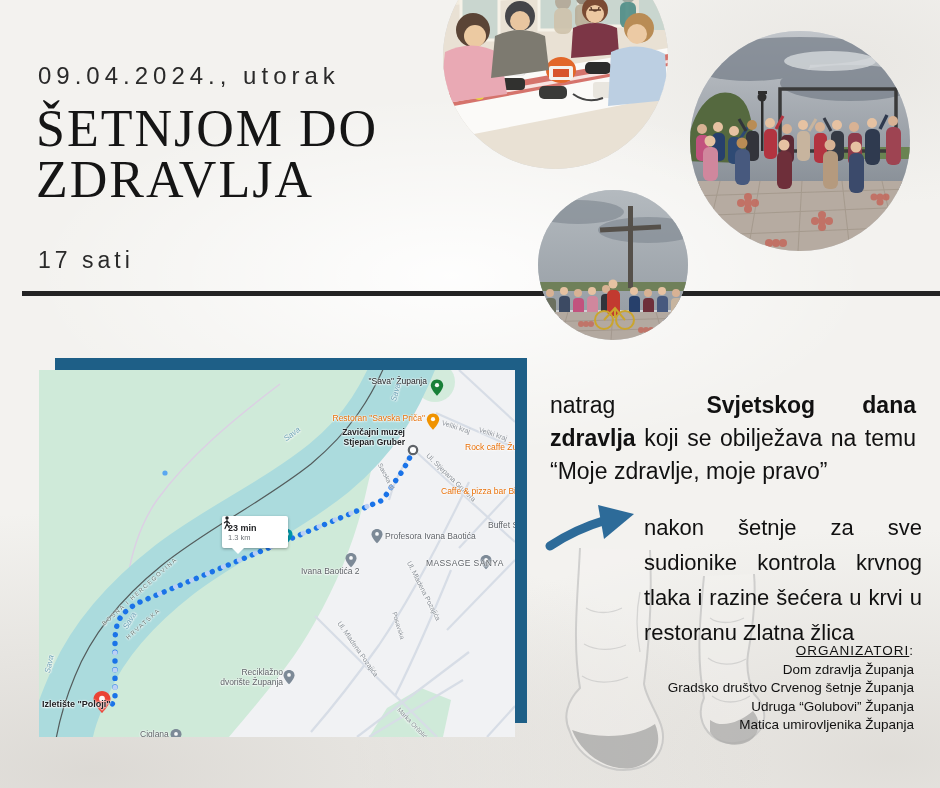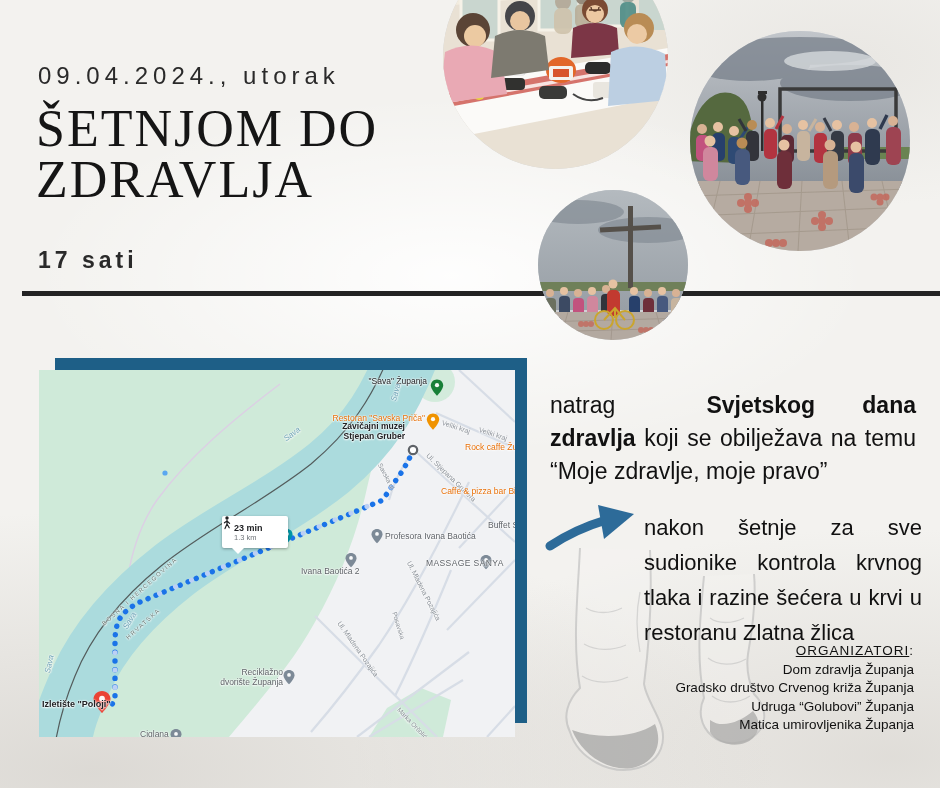--- a/index.html
+++ b/index.html
@@ -9,21 +9,21 @@
       radial-gradient(700px 300px at 48% 35%, rgba(255,255,255,.9), rgba(255,255,255,0) 60%),
       radial-gradient(1100px 420px at 10% 98%, rgba(205,201,195,.6), rgba(205,201,195,0) 62%),
       radial-gradient(900px 380px at 95% 96%, rgba(208,204,198,.55), rgba(208,204,198,0) 60%),
       radial-gradient(500px 240px at 90% 8%, rgba(214,210,204,.35), rgba(214,210,204,0) 60%),
       #f3f2ef;}
   .abs{position:absolute;}
   
   .date{left:38px;top:62px;font-size:24px;letter-spacing:5px;color:#2a2a2a;font-weight:400;}
   .title{left:36px;top:103px;margin:0;font-family:"Liberation Serif",serif;font-weight:500;
     font-size:52px;line-height:51px;letter-spacing:2px;color:#151515;}
-  .time{left:38px;top:247px;font-size:23px;letter-spacing:4px;color:#2a2a2a;font-weight:bold;}
+  .time{left:38px;top:247px;font-size:23px;letter-spacing:4px;color:#2a2a2a;}
   .divider{left:22px;top:291px;width:918px;height:5px;background:#232323;}
   
   .photo{border-radius:50%;overflow:hidden;background:#cfd2d6;}
   .photo svg{display:block;width:100%;height:100%;}
   #photo1{left:443px;top:-56px;width:225px;height:225px;}
   #photo2{left:690px;top:31px;width:220px;height:220px;}
   #photo3{left:538px;top:190px;width:150px;height:150px;}
   
   .map-frame{left:55px;top:358px;width:472px;height:365px;background:var(--frame_teal,#1e5f87);}
   .map{left:39px;top:370px;width:476px;height:367px;overflow:hidden;background:#cfead9;}
@@ -37,21 +37,21 @@
   .mlbl.right{text-align:right;}
   .mlbl.street{font-size:7px;color:#8a9097;white-space:nowrap;}
   .mlbl.water{font-size:8px;font-style:italic;color:#6fa3b6;white-space:nowrap;}
   .mlbl.border-lbl{font-size:6px;letter-spacing:1.5px;color:#6e7d78;white-space:nowrap;}
   .mlbl.caps{letter-spacing:.4px;}
   .mlbl.nowrap{white-space:nowrap;}
   .walkbox{left:183px;top:146px;width:66px;height:32px;background:#fff;border-radius:2px;
     box-shadow:0 1px 3px rgba(0,0,0,.35);z-index:7;display:flex;align-items:center;padding:2px 4px;box-sizing:border-box;}
   .walkbox:after{content:"";position:absolute;left:10px;bottom:-6px;border:6px solid transparent;
     border-top-color:#fff;border-bottom:0;}
-  .walkbox .wtxt{margin-left:8px;}
+  .walkbox .wtxt{margin-left:2px;}
   .walkbox .wtime{font-size:9px;font-weight:bold;color:#202124;line-height:10px;}
   .walkbox .wdist{font-size:7.5px;color:#70757a;line-height:9px;}
   
   .p1{left:550px;top:366px;width:366px;font-size:23px;line-height:33px;text-align:justify;color:#111;}
   .p1 b{font-weight:bold;margin-left:44px;}
   .p2{left:644px;top:488px;width:278px;font-size:22px;line-height:35px;text-align:justify;color:#111;}
   .orgs{right:26px;top:642px;width:340px;text-align:right;font-size:13.5px;line-height:18.5px;color:#111;}
   .orgs .head{letter-spacing:1px;}
   .orgs .head .u{text-decoration:underline;}
   .arrow-wrap{left:544px;top:498px;width:92px;height:62px;z-index:4;}
@@ -418,21 +418,21 @@
         <use href="#gpin" transform="translate(248,170) scale(0.55)" fill="#0097a7"></use>
         <use href="#gpin" transform="translate(63,338) scale(0.85)" fill="var(--pin_red,#ea4335)"></use>
         <circle cx="126" cy="103" r="2.6" fill="#5aa7f0"></circle>
       </g>
     </svg>
 
     <div class="mapnote">RUTA: šetnicom od Zavičajnog muzeja Stjepana Grubera do Izletišta “Poloji” i natrag</div>
 
     <div class="mlbl right nowrap" style="left:296px;top:6px;width:92px;color:#202124">"Sava" Županja</div>
     <div class="mlbl orange right nowrap" style="left:258px;top:43px;width:128px">Restoran "Savska Priča"</div>
-    <div class="mlbl bold right" style="left:282px;top:51px;width:84px">Zavičajni muzej
+    <div class="mlbl bold right" style="left:282px;top:57px;width:84px">Zavičajni muzej
 Stjepan Gruber</div>
     <div class="mlbl street" style="left:404px;top:49px;transform:rotate(18deg)">Veliki kraj</div>
     <div class="mlbl street" style="left:441px;top:56px;transform:rotate(18deg)">Veliki kraj</div>
     <div class="mlbl orange nowrap" style="left:426px;top:72px">Rock caffe Župa</div>
     <div class="mlbl street" style="left:391px;top:82px;transform:rotate(44deg)">Ul. Stjepana Grubera</div>
     <div class="mlbl street" style="left:344px;top:92px;transform:rotate(62deg);font-size:6.5px">Savska ul.</div>
     <div class="mlbl orange nowrap" style="left:402px;top:116px">Caffe &amp; pizza bar Bilbao</div>
     <div class="mlbl nowrap" style="left:449px;top:150px">Buffet St</div>
     <div class="mlbl nowrap" style="left:346px;top:161px">Profesora Ivana Baotića</div>
     <div class="mlbl nowrap" style="left:262px;top:196px">Ivana Baotića 2</div>
@@ -471,18 +471,18 @@
       <path d="M6,48 C24,36 42,28 62,22" stroke="var(--arrow_blue,#2d6b99)" stroke-width="9" fill="none" stroke-linecap="round"></path>
       <path d="M54,7 L90,16 L60,41 Z" fill="var(--arrow_blue,#2d6b99)"></path>
     </svg>
   </div>
 
   <p class="abs p2 z5">nakon šetnje za sve sudionike kontrola krvnog tlaka i razine šećera u krvi u restoranu Zlatna žlica</p>
 
   <div class="abs orgs z5">
     <div class="head"><span class="u">ORGANIZATORI</span><span>:</span></div>
     <div>Dom zdravlja Županja</div>
-    <div>Gradsko društvo Crvenog križa Županja</div>
+    <div>Gradsko društvo Crvenog šetnje Županja</div>
     <div>Udruga “Golubovi” Županja</div>
     <div>Matica umirovljenika Županja</div>
   </div>
 
 </div>
 
 </body></html>

